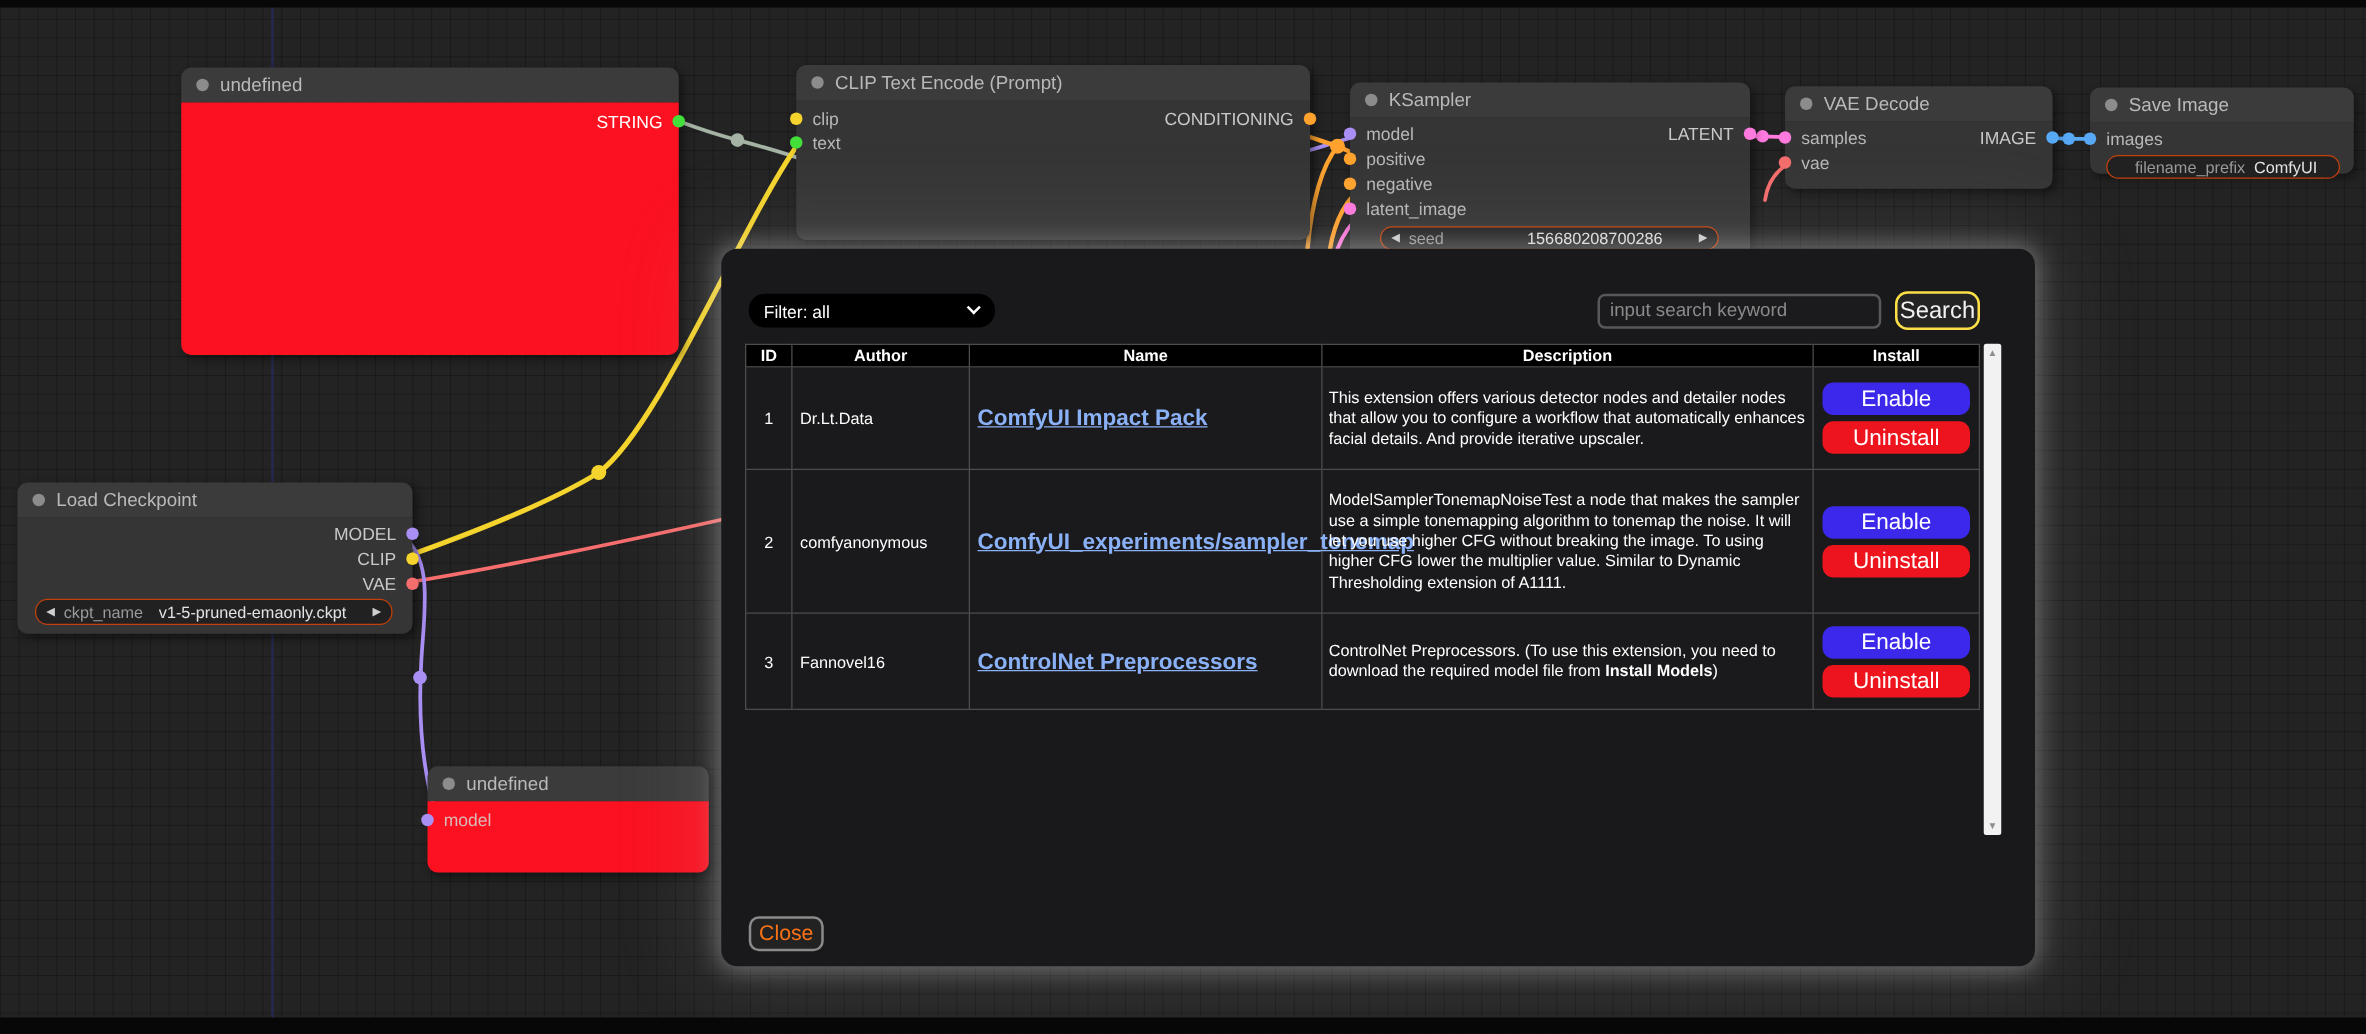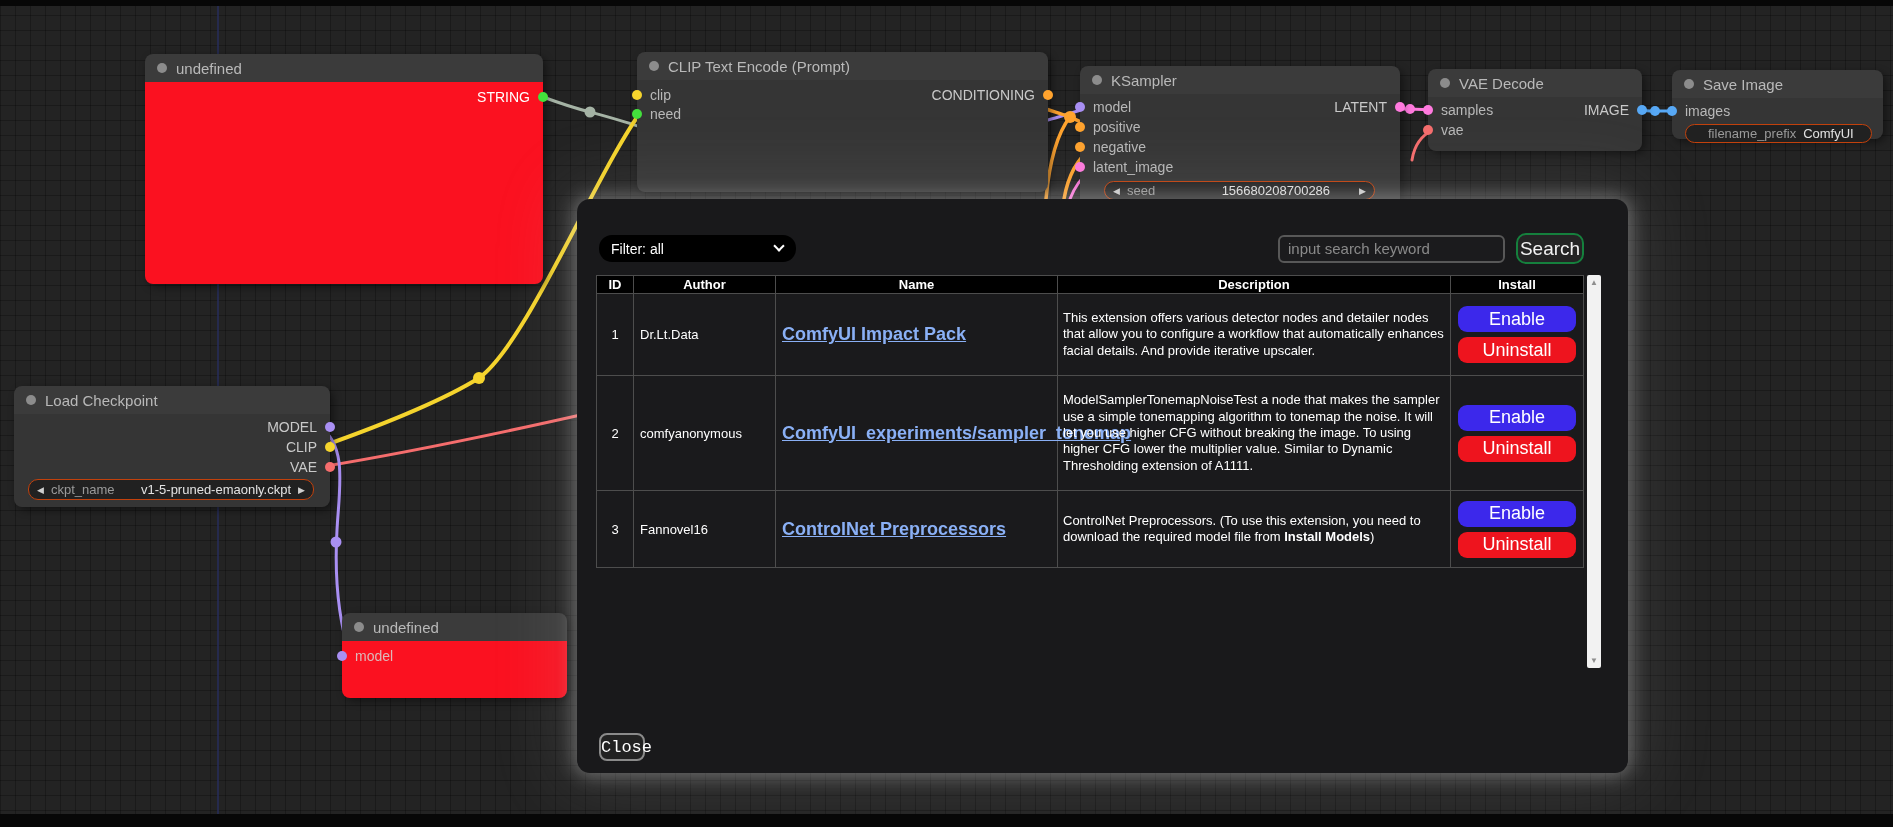--- a/index.html
+++ b/index.html
@@ -52,21 +52,21 @@
   .select-wrap select{appearance:none;-webkit-appearance:none;width:100%;height:100%;
     background:#000;color:#fff;border:none;border-radius:13px;padding:0 28px 0 12px;
     font-size:14px;font-family:inherit}
   .select-wrap .chev{position:absolute;right:13px;top:7px;width:8px;height:8px;
     border-right:2px solid #fff;border-bottom:2px solid #fff;transform:rotate(45deg)}
   .search-cluster{display:flex;align-items:center}
   .search-cluster input{width:227px;height:28px;background:#1b1b1d;border:2px solid #585858;
     border-radius:6px;color:#ccc;font-size:15px;padding:0 8px;font-family:inherit}
   .search-cluster input::placeholder{color:#8a8a8a}
   .btn-search{margin-left:11px;width:68px;height:31px;background:#242424;color:#f2f2f2;
-    border:2px solid #15803d;border-radius:10px;font-size:19px;font-family:inherit;cursor:pointer}
+    border:2px solid #fde047;border-radius:10px;font-size:19px;font-family:inherit;cursor:pointer}
 
   .table-zone{display:flex;align-items:flex-start;margin:11px 0 0 19px;height:393px}
   table.ext{border-collapse:collapse;table-layout:fixed;width:987px;background:#1a1a1c}
   table.ext th{background:#000;color:#fff;font-size:13px;font-weight:bold;height:18px;
     border:1px solid #4d4d4d;text-align:center}
   table.ext td{border:1px solid #4d4d4d;color:#fff;font-size:13px;vertical-align:middle}
   td.c-id{text-align:center}
   td.c-author{padding:0 6px;font-size:13.5px}
   td.c-name{padding:0 6px}
   td.c-name a{color:var(--link-blue);font-weight:bold;font-size:18px;
@@ -75,23 +75,23 @@
   td.c-desc b{font-weight:bold}
   td.c-install{text-align:center}
   .btn-enable,.btn-uninstall{display:block;width:118px;height:26px;margin:5px auto;
     border:none;border-radius:9px;color:#fff;font-size:18px;font-family:inherit;cursor:pointer}
   .btn-enable{background:var(--btn-enable)}
   .btn-uninstall{background:var(--btn-uninstall)}
   .scrollbar{position:relative;width:14px;height:393px;margin-left:3px;background:#f2f2f2;
     border-radius:2px}
   .sb-arrow{position:absolute;left:0;right:0;text-align:center;font-size:8px;color:#8f8f8f}
   .sb-arrow.up{top:3px}.sb-arrow.down{bottom:3px}
-  .btn-close{position:absolute;left:22px;bottom:12px;width:46px;height:28px;background:#222;
-    color:#ffffff;border:2px solid #8a8a8a;border-radius:8px;font-size:17px;
-    font-family:Liberation Mono, monospace;cursor:pointer}
+  .btn-close{position:absolute;left:22px;bottom:12px;width:60px;height:28px;background:#222;
+    color:#f97316;border:2px solid #8a8a8a;border-radius:8px;font-size:17px;
+    font-family:Liberation Sans, sans-serif;cursor:pointer}
 </style>
 </head>
 <body>
 
 <div class="canvas">
   <div class="vline"></div>
 
   <svg class="wires" width="1893" height="827">
     <path d="M543 97 C 562 104,574 108,590 112 C 612 118,627 122,643 128" stroke="var(--wire-sage)" stroke-width="3"></path>
     <path d="M320 447 C 385 424,442 401,479 378 C 528 342,597 170,643 109" stroke="var(--wire-yellow)" stroke-width="4"></path>
@@ -131,21 +131,21 @@
         <span class="tdot"></span>
         <span>CLIP Text Encode (Prompt)</span>
       </div>
     <div class="nbody">
       <div class="slot" style="top:6px">
           <span class="dot" style="background:var(--wire-yellow)"></span>
           <span>clip</span>
         </div>
       <div class="slot" style="top:25px">
           <span class="dot" style="background:var(--dot-green)"></span>
-          <span>need</span>
+          <span>text</span>
         </div>
       <div class="slot out" style="top:6px">
           <span>CONDITIONING</span>
           <span class="dot" style="background:var(--wire-orange)"></span>
         </div>
     </div>
   </div>
 
   <div class="node" style="left:1080px;top:66px;width:320px;height:150px">
     <div class="ntitle">
@@ -234,21 +234,21 @@
           <span>CLIP</span>
           <span class="dot" style="background:var(--wire-yellow)"></span>
         </div>
       <div class="slot out" style="top:44px">
           <span>VAE</span>
           <span class="dot" style="background:var(--wire-salmon)"></span>
         </div>
       <div class="pill" style="left:14px;right:16px;top:65px;height:21px">
         <span class="arrow">◀</span>
         <span class="wlabel">ckpt_name</span>
-        <span class="wvalue" style="">v1-5-pruned-emaonly.ckpt</span>
+        <span class="wvalue" style="margin-right:14px">v1-5-pruned-emaonly.ckpt</span>
         <span class="arrow">▶</span>
       </div>
     </div>
   </div>
 
   <div class="node" style="left:342px;top:613px;width:225px;height:85px">
     <div class="ntitle">
         <span class="tdot"></span>
         <span>undefined</span>
       </div>

